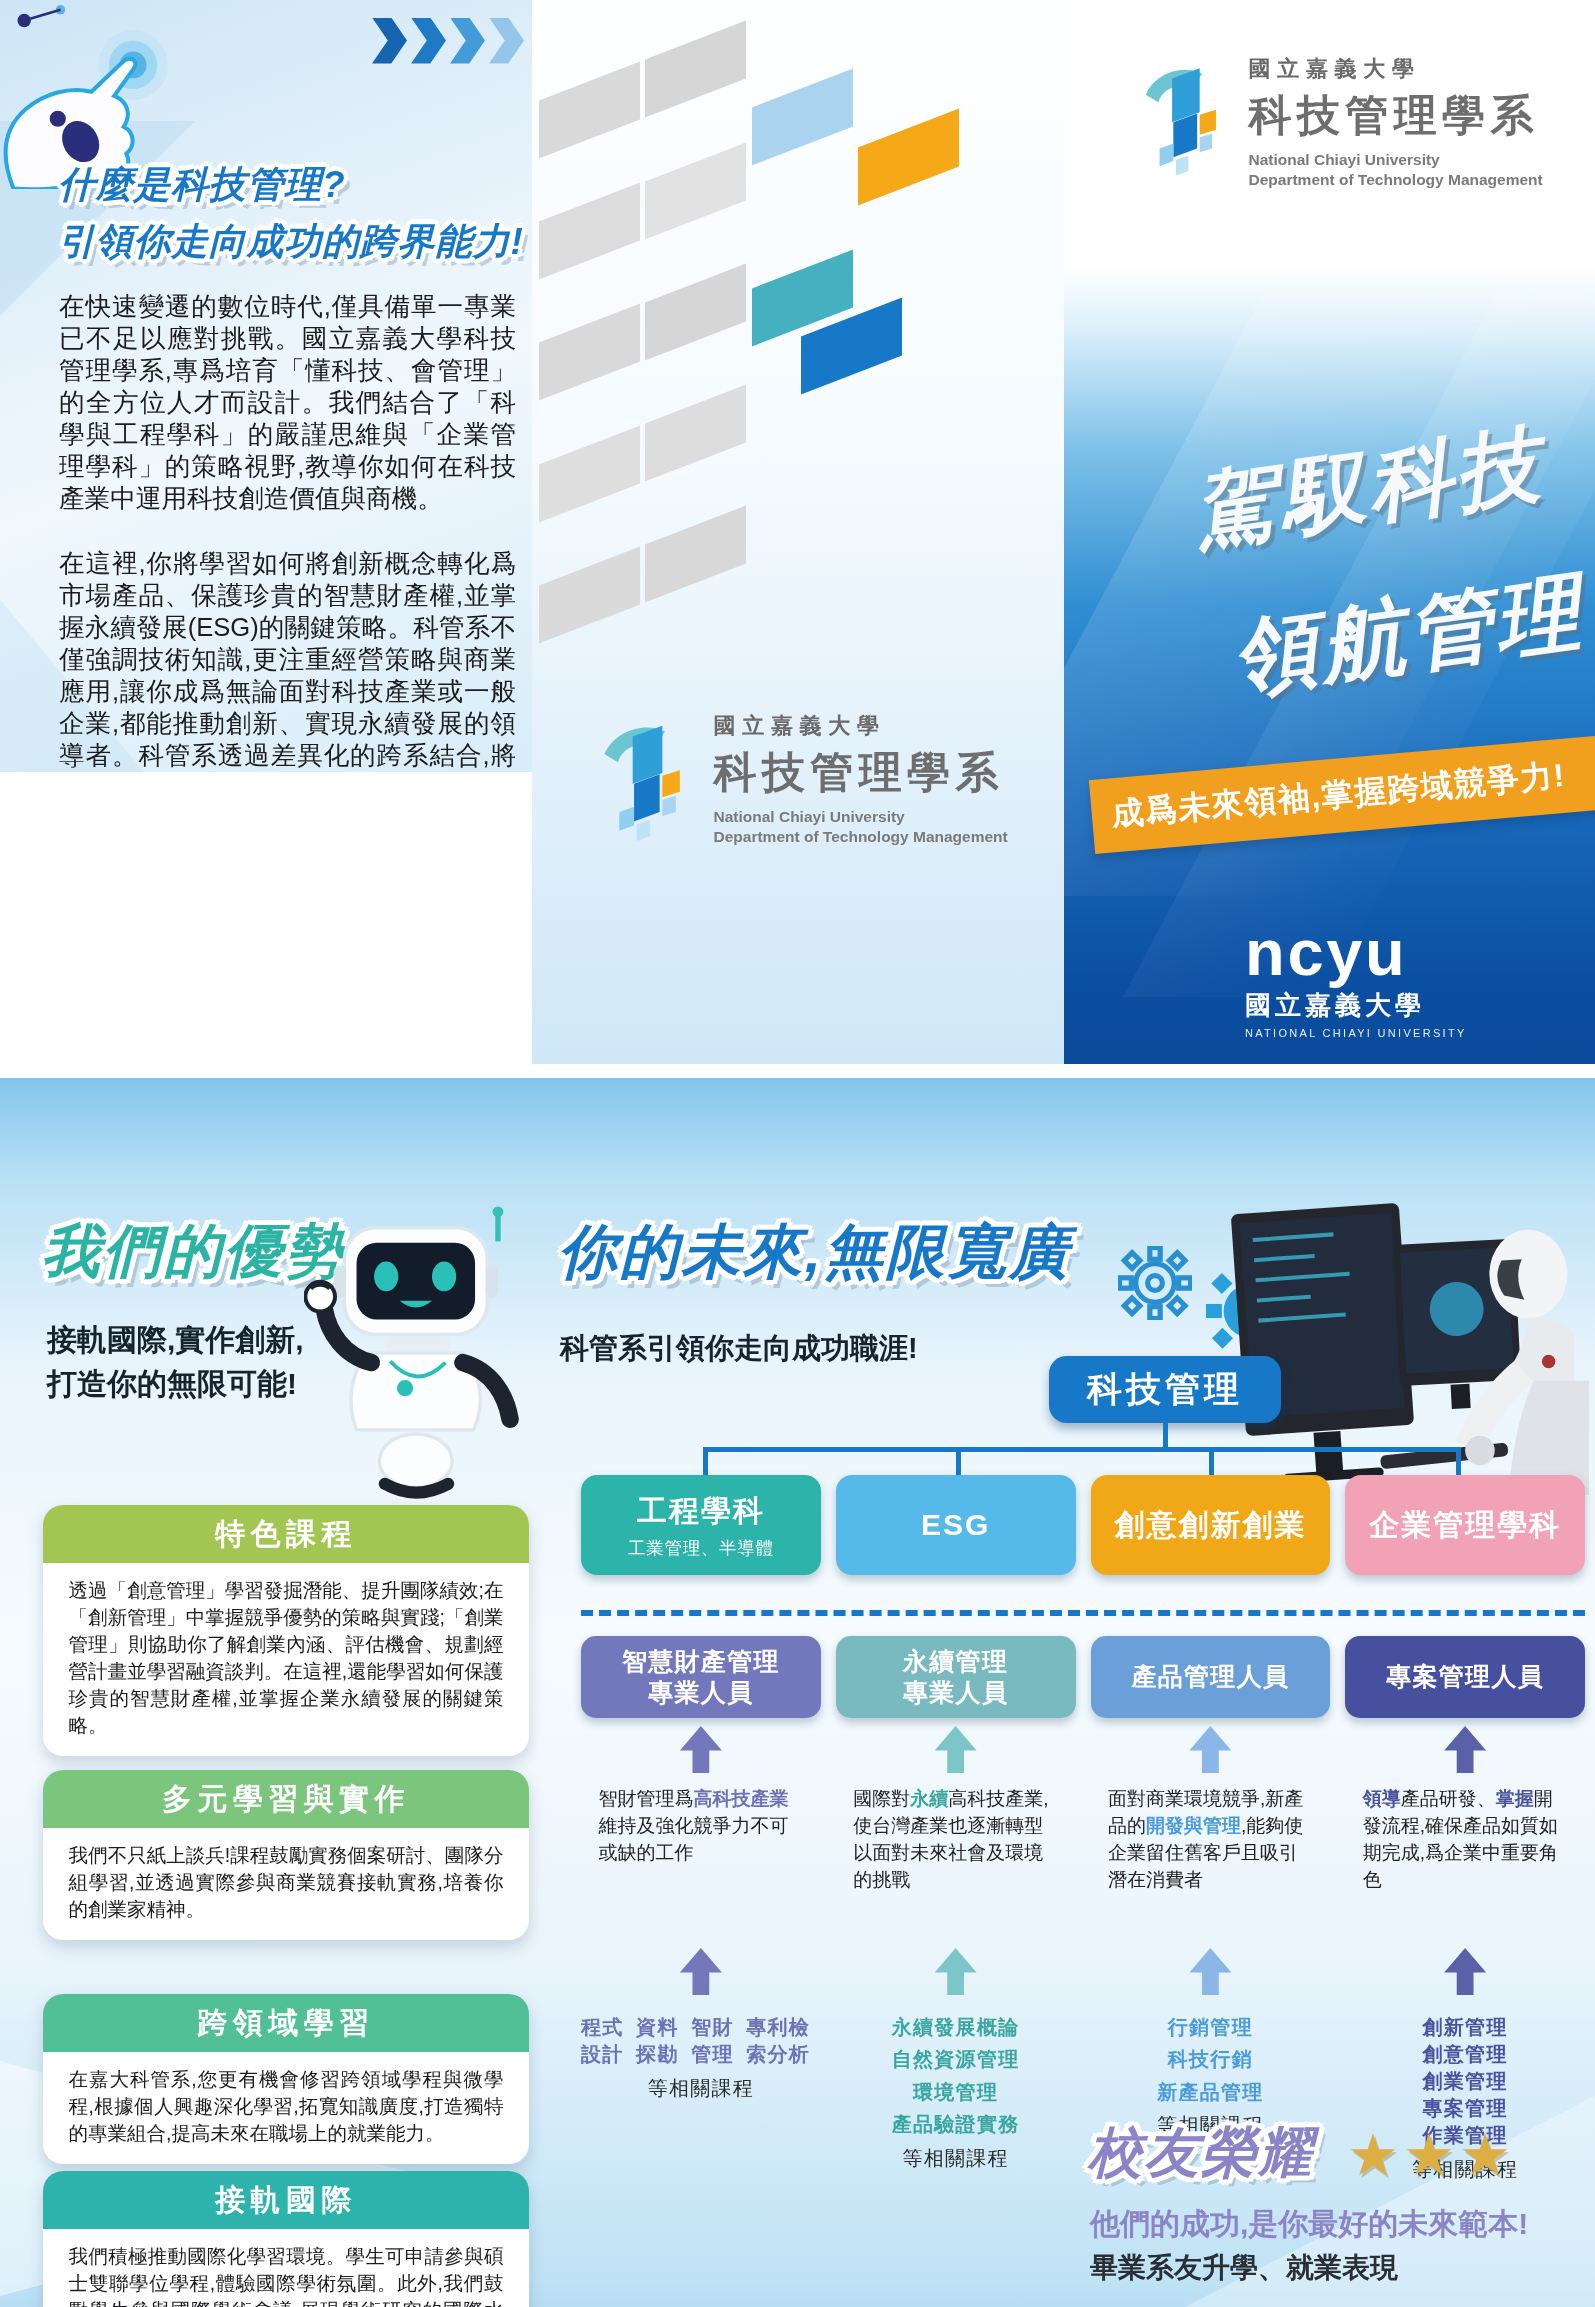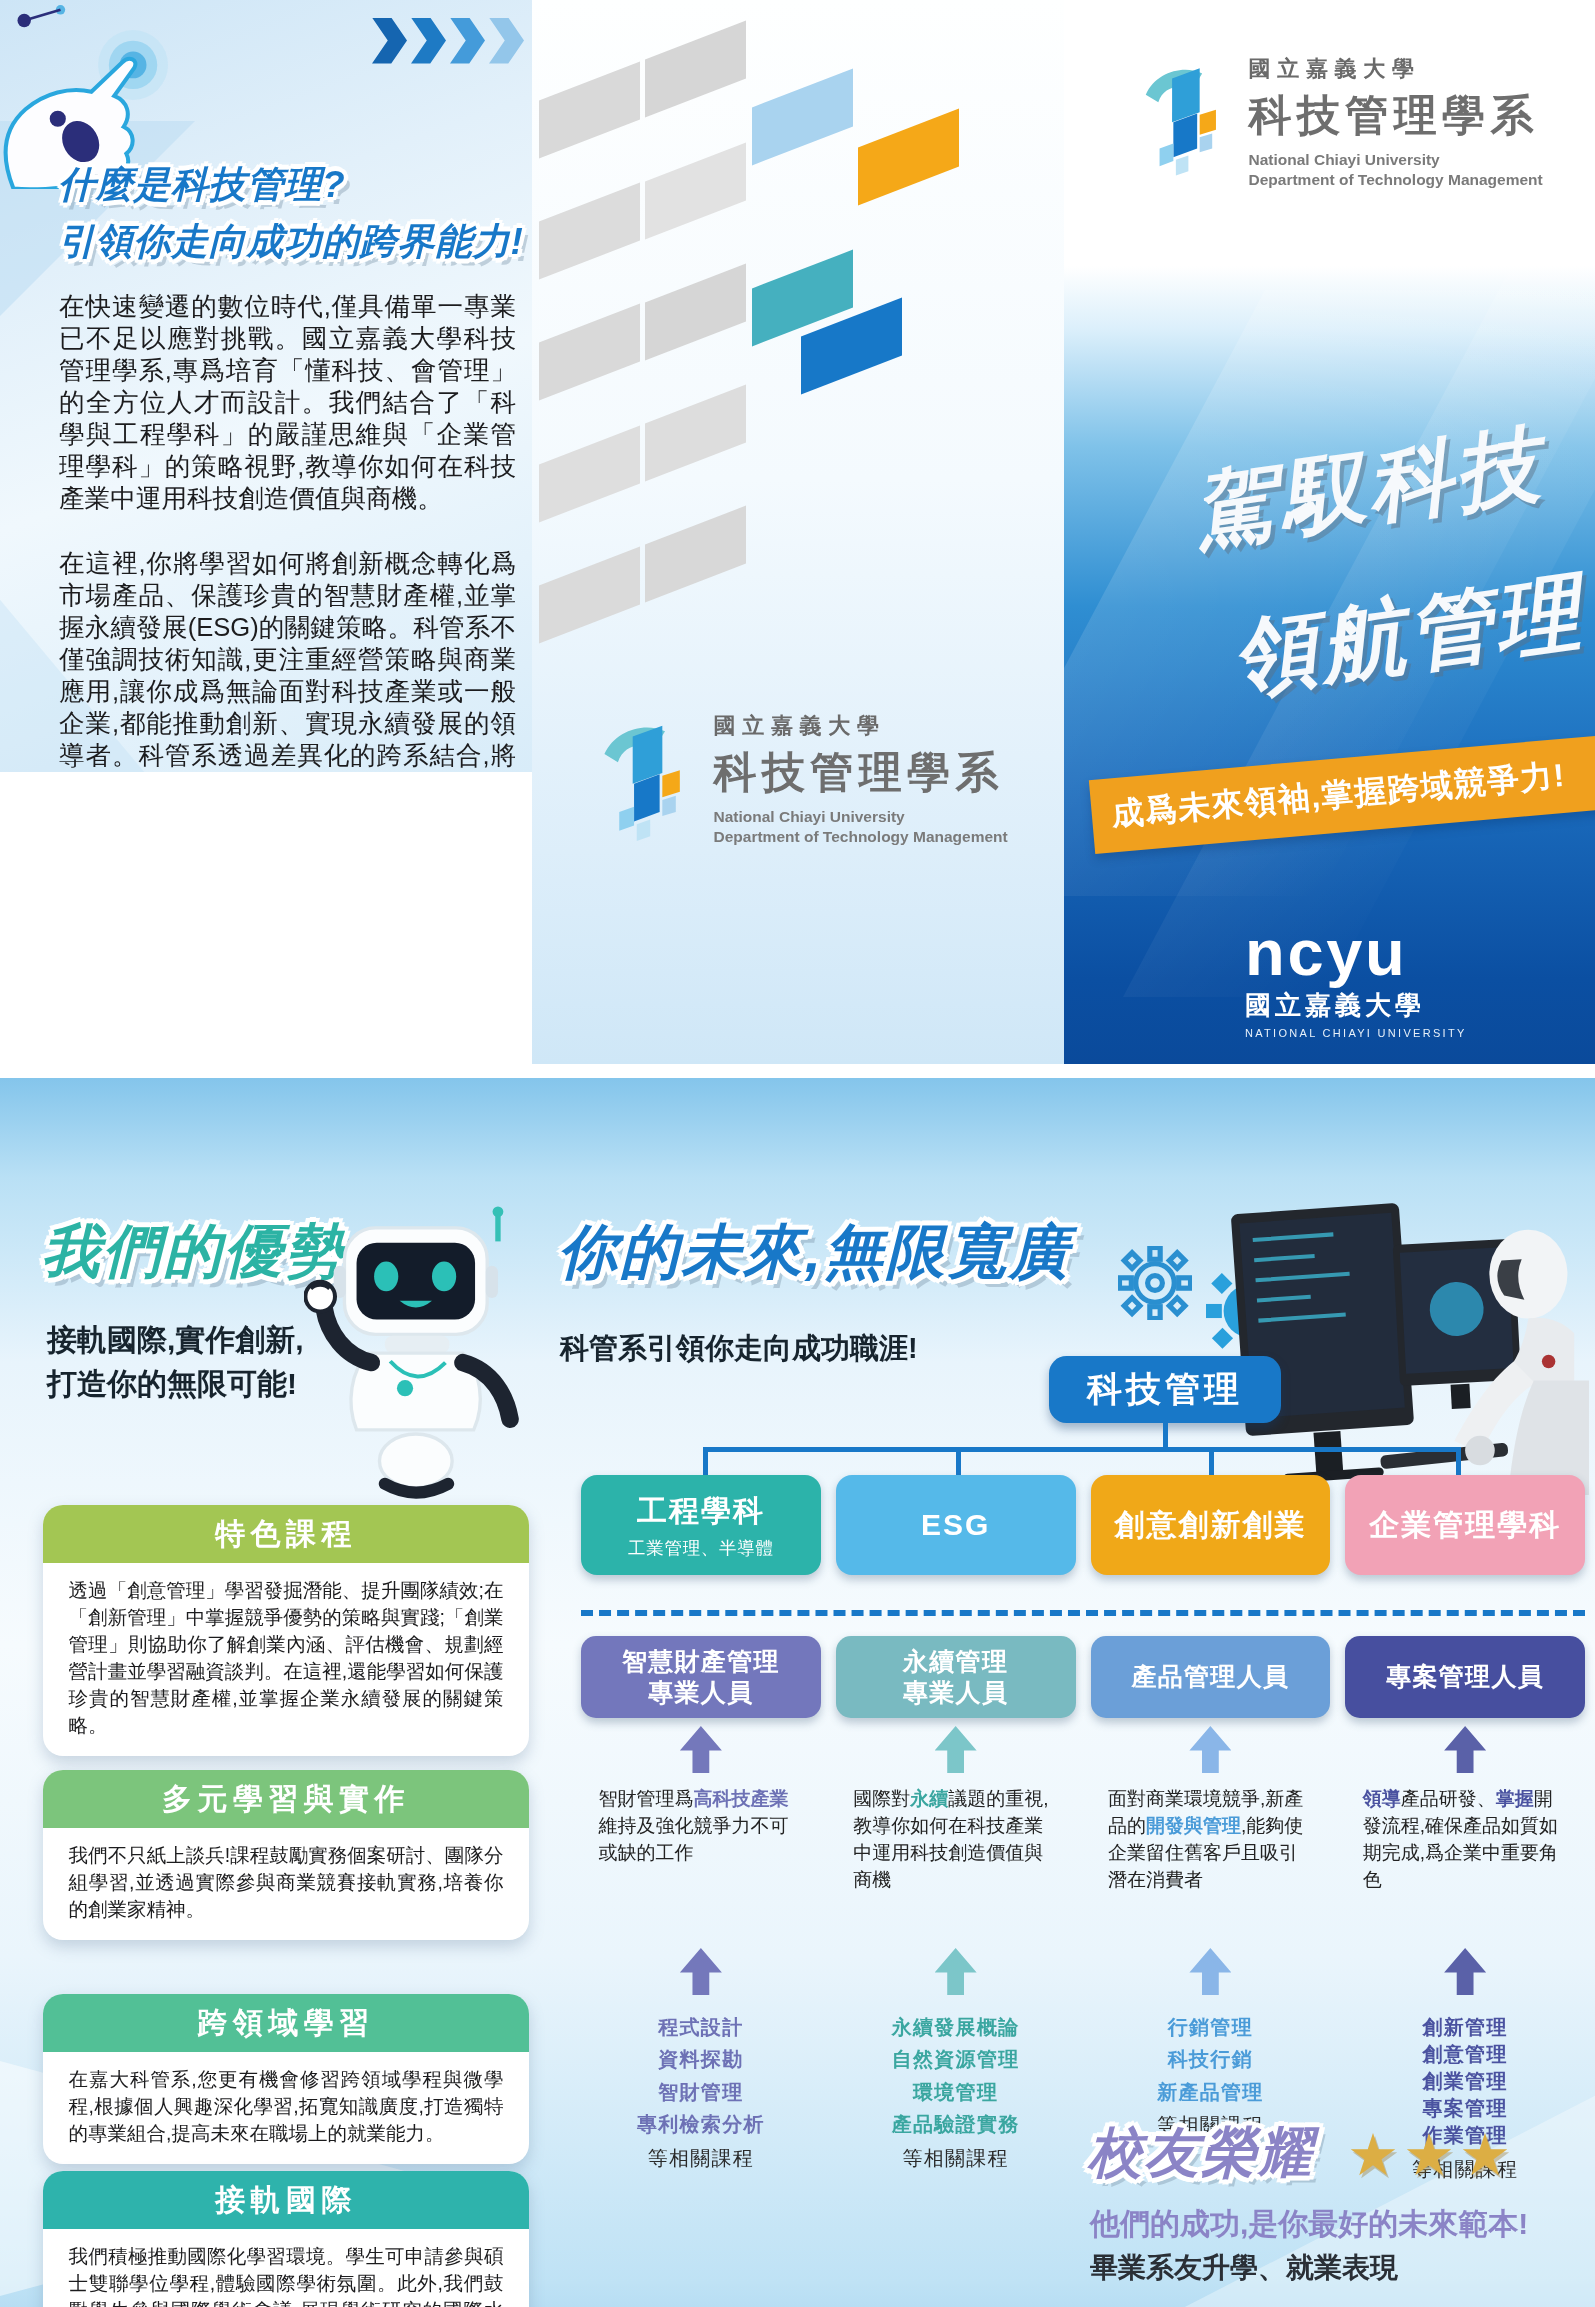--- a/index.html
+++ b/index.html
@@ -323,21 +323,21 @@
       <div class="arrow-cell">
           <span class="block-arrow" style="background: rgb(138, 182, 232);"></span>
         </div>
       <div class="arrow-cell">
           <span class="block-arrow" style="background: rgb(90, 97, 168);"></span>
         </div>
     </div>
 
     <div class="chart-row" style="top:707px;">
       <div class="desc"><span>智財管理爲</span><span style="color: rgb(109, 113, 181); font-weight: 700;">高科技產業</span><span>維持及強化競爭力不可或缺的工作</span></div>
-      <div class="desc"><span>國際對</span><span style="color: rgb(58, 166, 160); font-weight: 700;">永續</span><span>議題的重視,教導你如何在科技產業中運用科技創造價值與商機</span></div>
+      <div class="desc"><span>國際對</span><span style="color: rgb(58, 166, 160); font-weight: 700;">永續</span><span>高科技產業,使台灣產業也逐漸轉型以面對未來社會及環境的挑戰</span></div>
       <div class="desc"><span>面對商業環境競爭,新產品的</span><span style="color: rgb(74, 155, 216); font-weight: 700;">開發與管理</span><span>,能夠使企業留住舊客戶且吸引潛在消費者</span></div>
       <div class="desc"><span style="color: rgb(74, 82, 160); font-weight: 700;">領導</span><span>產品研發、</span><span style="color: rgb(74, 82, 160); font-weight: 700;">掌握</span><span>開發流程,確保產品如質如期完成,爲企業中重要角色</span></div>
     </div>
 
     <div class="chart-row" style="top:870px;">
       <div class="arrow-cell">
           <span class="block-arrow" style="background: rgb(116, 120, 187);"></span>
         </div>
       <div class="arrow-cell">
           <span class="block-arrow" style="background: rgb(124, 198, 201);"></span>
@@ -345,21 +345,21 @@
       <div class="arrow-cell">
           <span class="block-arrow" style="background: rgb(138, 182, 232);"></span>
         </div>
       <div class="arrow-cell">
           <span class="block-arrow" style="background: rgb(90, 97, 168);"></span>
         </div>
     </div>
 
     <div class="chart-row" style="top:936px;">
       <div class="courses" style="color: rgb(109, 113, 181);">
-        <div style="display:flex;flex-direction:column;align-items:center;gap:5.4px;">
+        <div style="display:flex;flex-direction:row;align-items:center;gap:5.4px;">
             <div class="course-item">程式設計</div>
             <div class="course-item">資料探勘</div>
             <div class="course-item">智財管理</div>
             <div class="course-item">專利檢索分析</div>
           </div>
         <div class="course-suffix" data-bind="page2.right.columns.0.courses_suffix">等相關課程</div>
       </div>
       <div class="courses" style="color: rgb(58, 166, 160);">
         <div style="display:flex;flex-direction:column;align-items:center;gap:5.4px;">
             <div class="course-item">永續發展概論</div>

